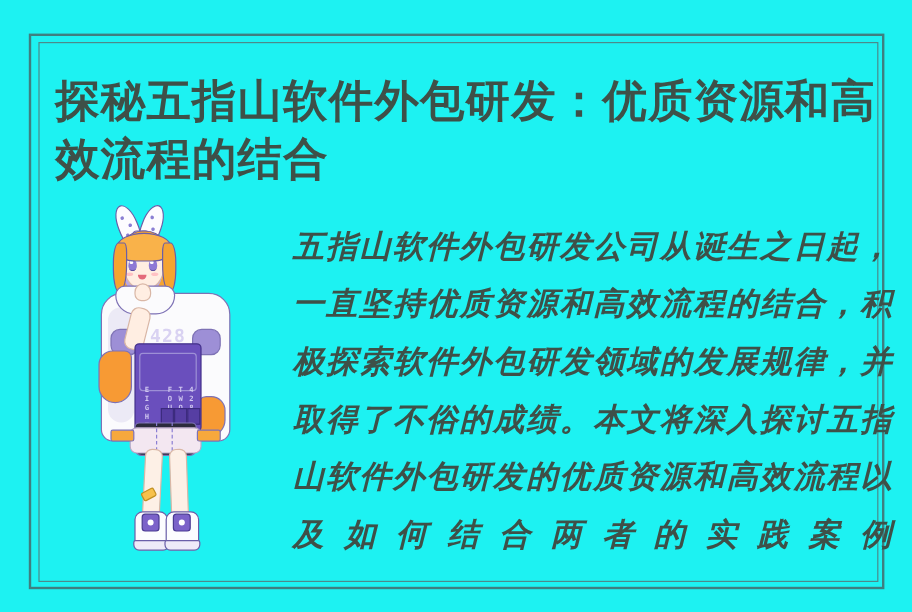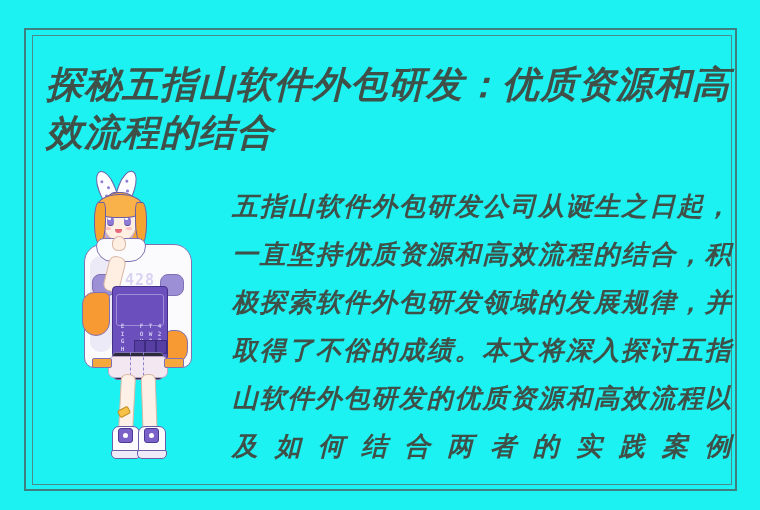--- a/index.html
+++ b/index.html
@@ -43,29 +43,28 @@
   
   .title {
     position: absolute;
     left: 46px;
     top: 60px;
     width: 690px;
     color: #3e5048;
     font-family: "DejaVu Serif", serif;
     font-size: 37px;
     font-weight: bold;
-    font-style: italic;
     line-height: 48px;
     letter-spacing: 1px;
     white-space: pre-wrap;
   }
   
   .body-text {
     position: absolute;
-    left: 232px;
+    left: 244px;
     top: 182px;
     width: 500px;
     color: #3e5048;
     font-family: "DejaVu Serif", serif;
     font-size: 26px;
     font-style: italic;
     font-weight: bold;
     line-height: 48px;
     letter-spacing: 1.2px;
     text-align: justify;

